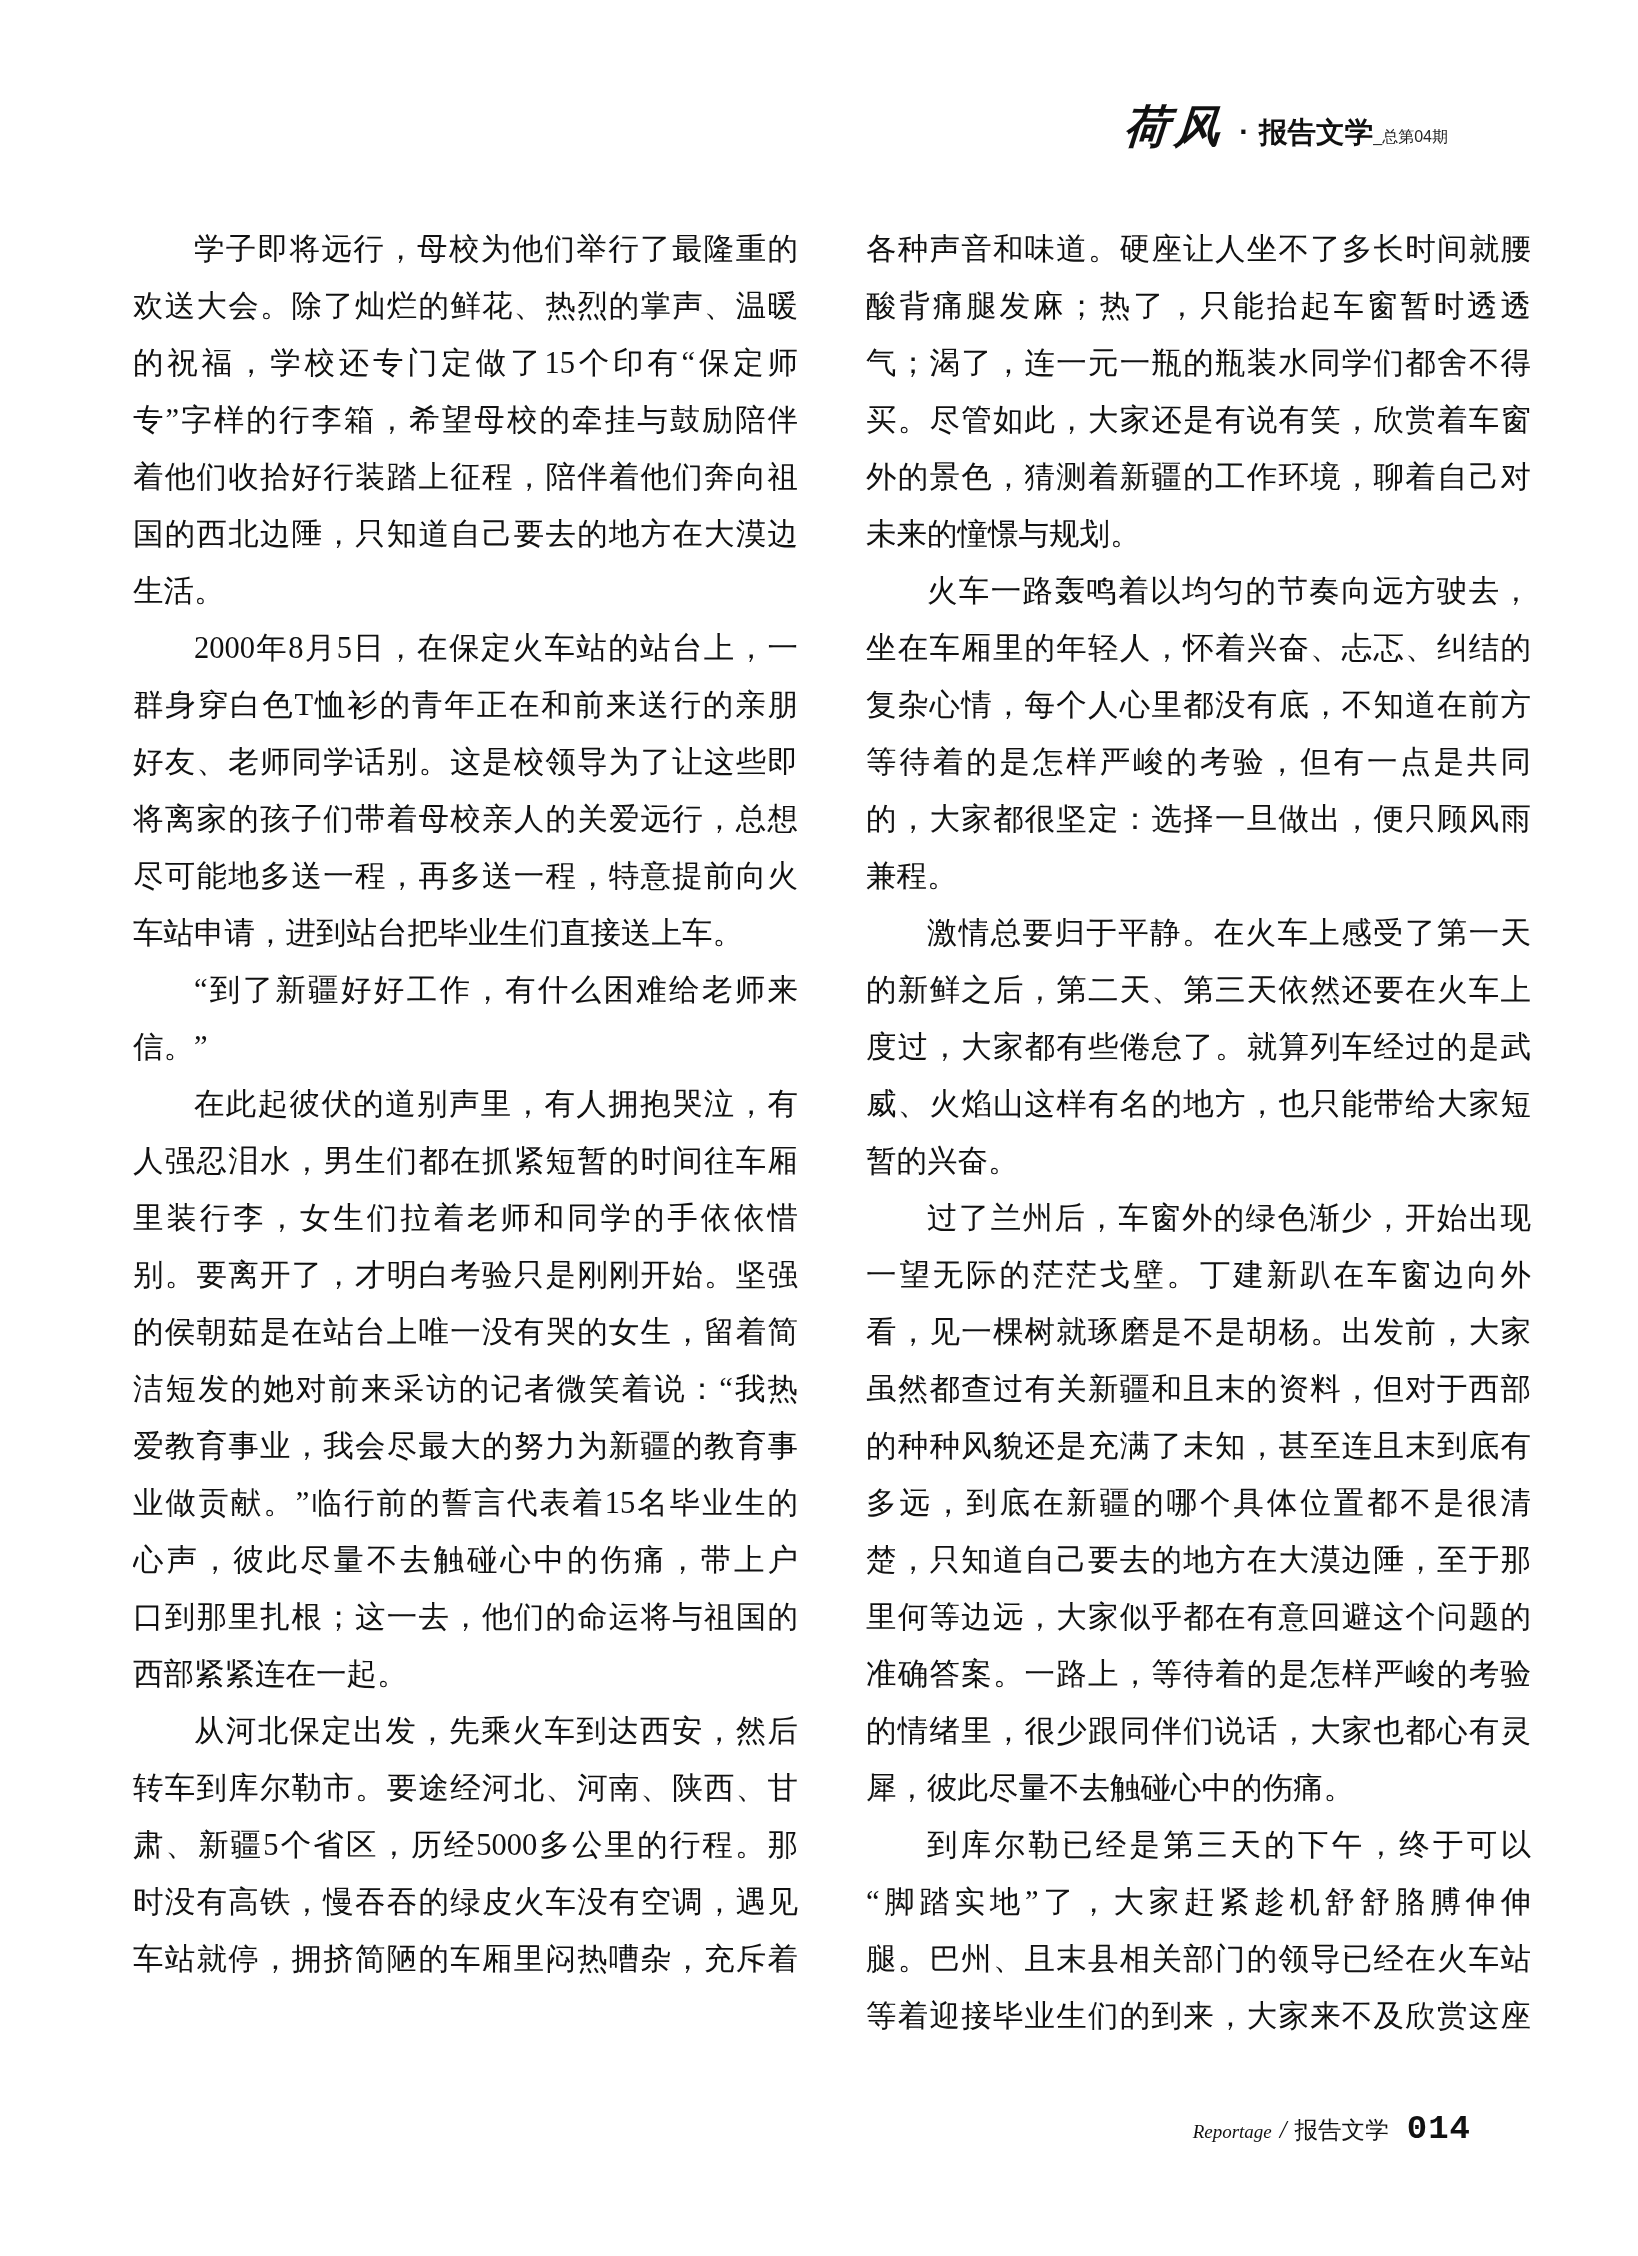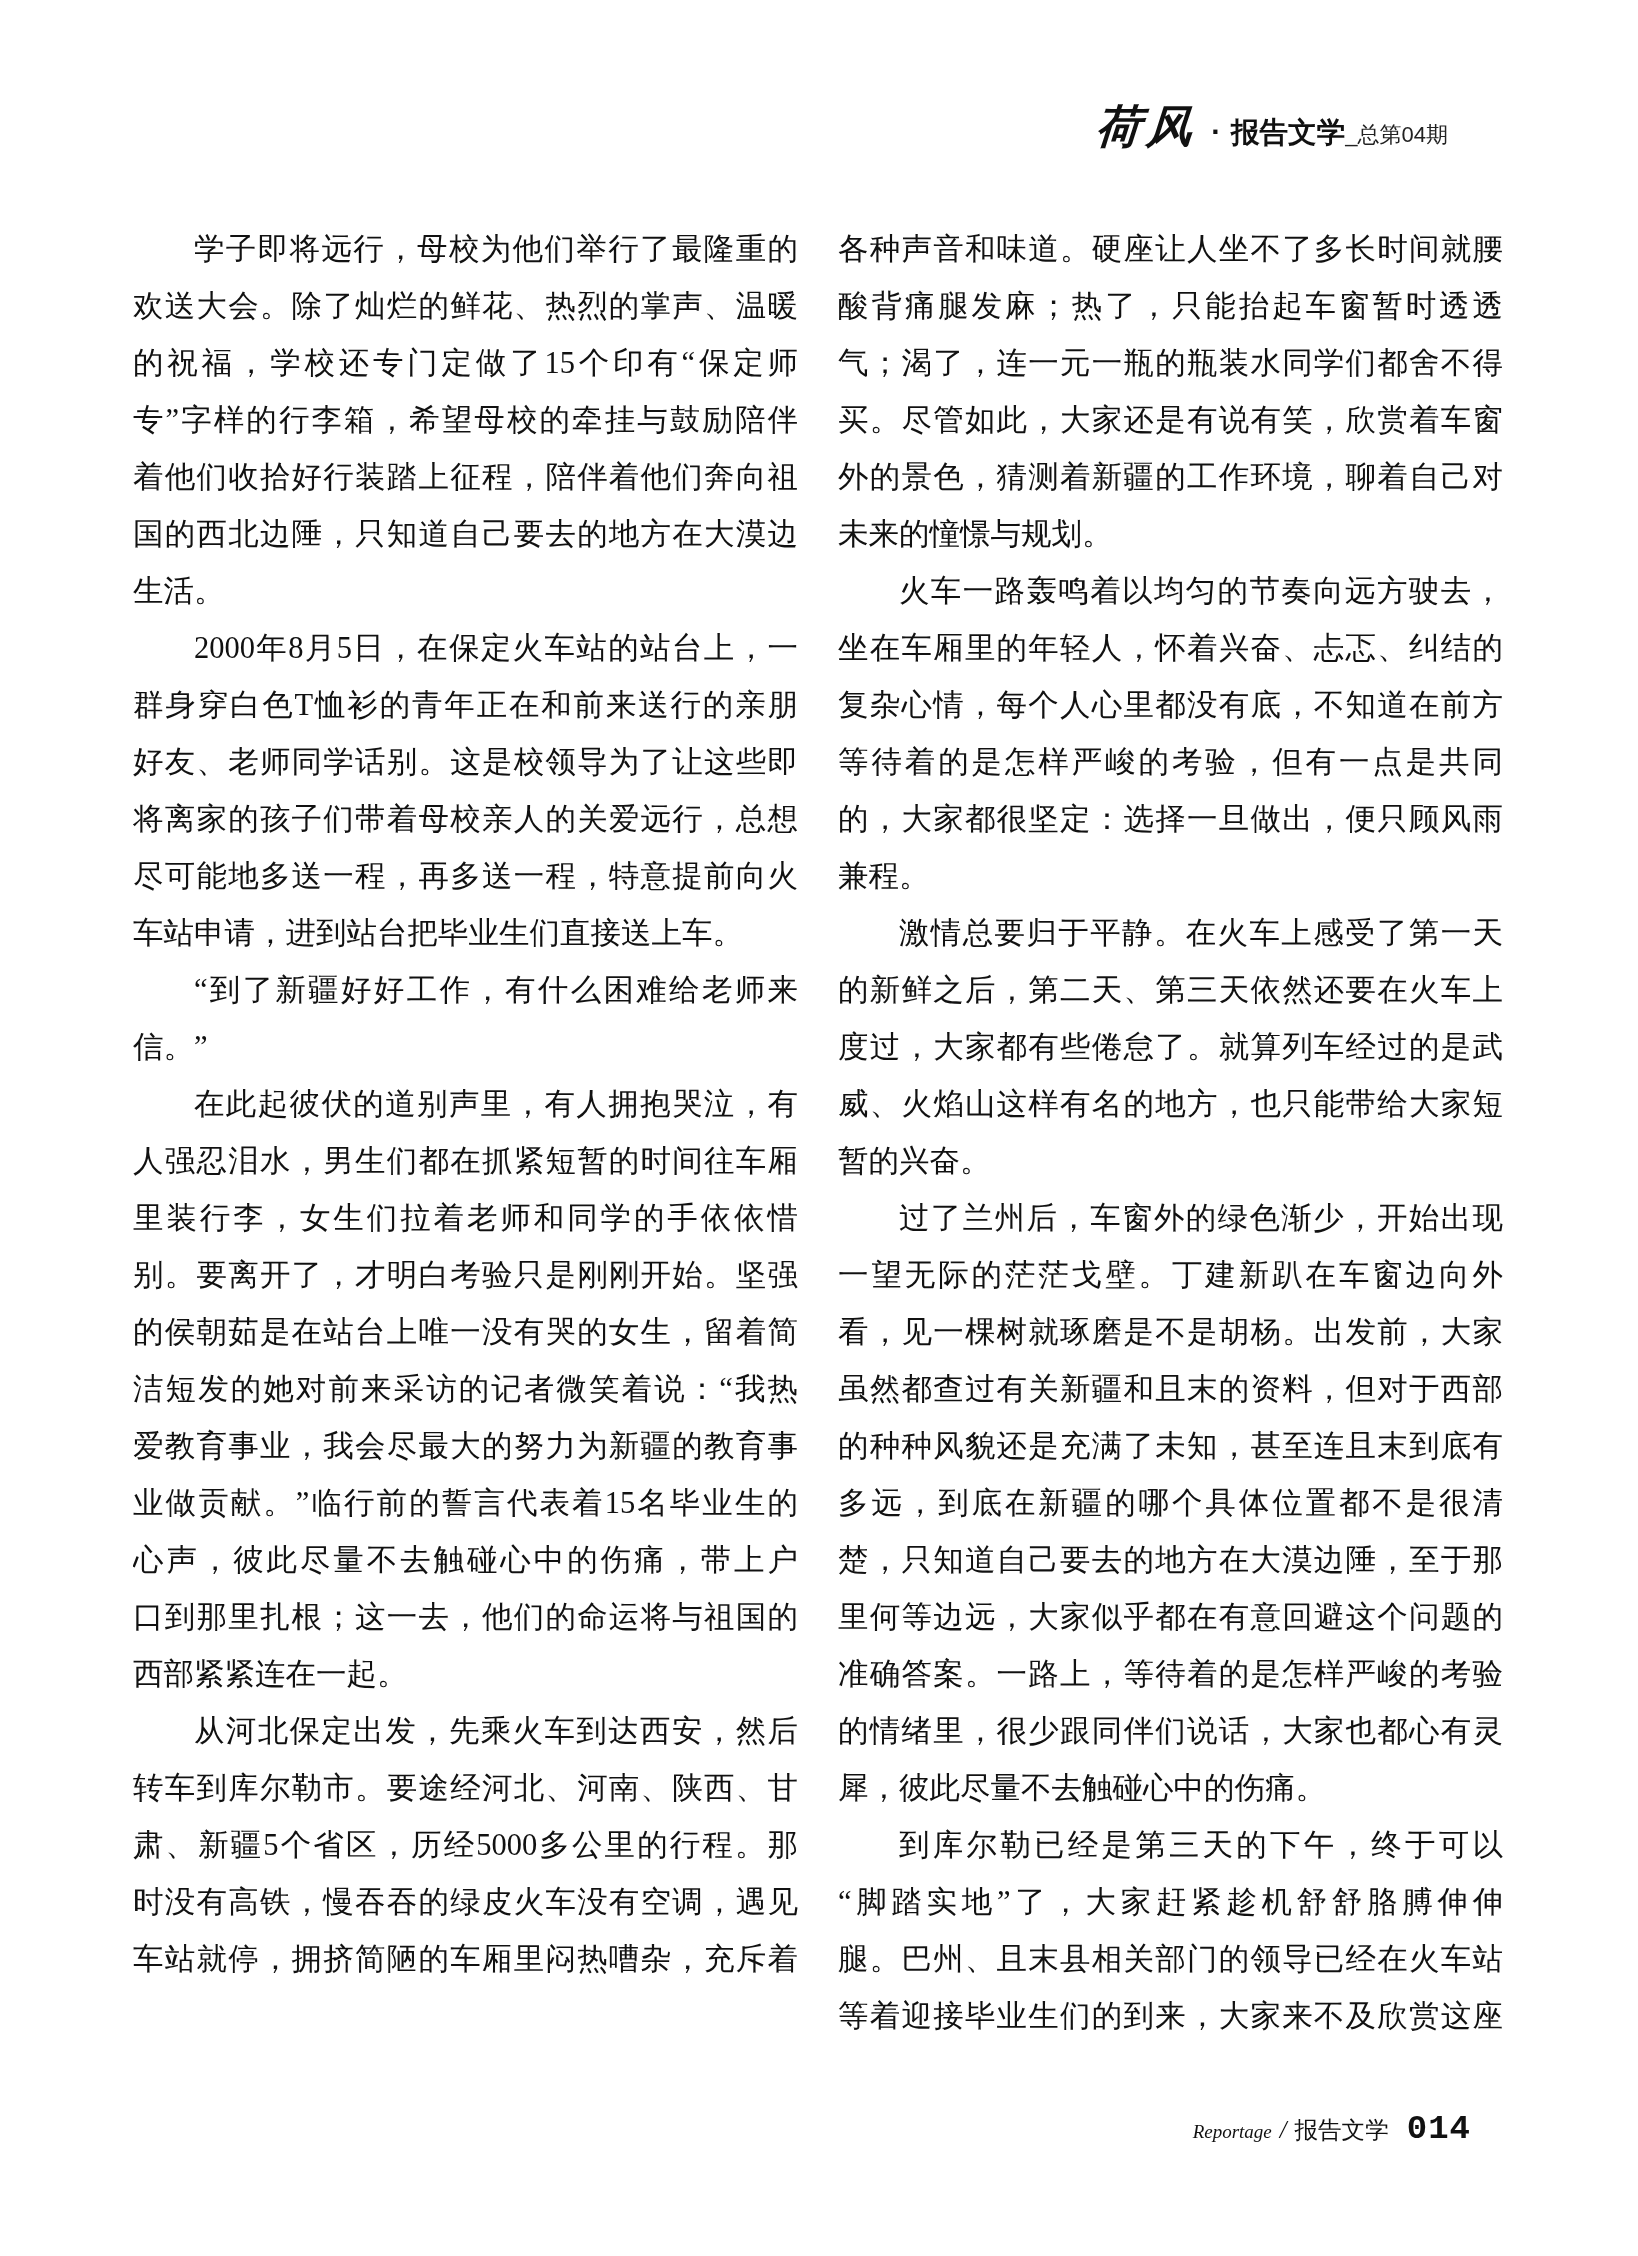--- a/index.html
+++ b/index.html
@@ -27,27 +27,27 @@
     font-family:"Liberation Sans","DejaVu Sans",sans-serif;
     font-weight:bold; font-size:29.6px;
     margin:0 9.9px 0 13.8px;
   }
   .header-title {
     font-family:"Liberation Sans","DejaVu Sans",sans-serif;
     font-weight:bold; font-size:28.6px;
   }
   .header-issue {
     font-family:"Liberation Sans","DejaVu Sans",sans-serif;
-    font-weight:normal; font-size:22px;
+    font-weight:normal; font-size:16px;
     color:#222222;
   }
   
   .columns {
     position:absolute; top:221px; left:133px;
-    display:flex; gap:40px;
+    display:flex; gap:68px;
   }
   .col { width:665px; }
   .line {
     height:57px; line-height:57px;
     font-size:30.5px;
     text-align:justify;
     text-align-last:justify;
     text-justify:inter-character;
     overflow:hidden;
   }

